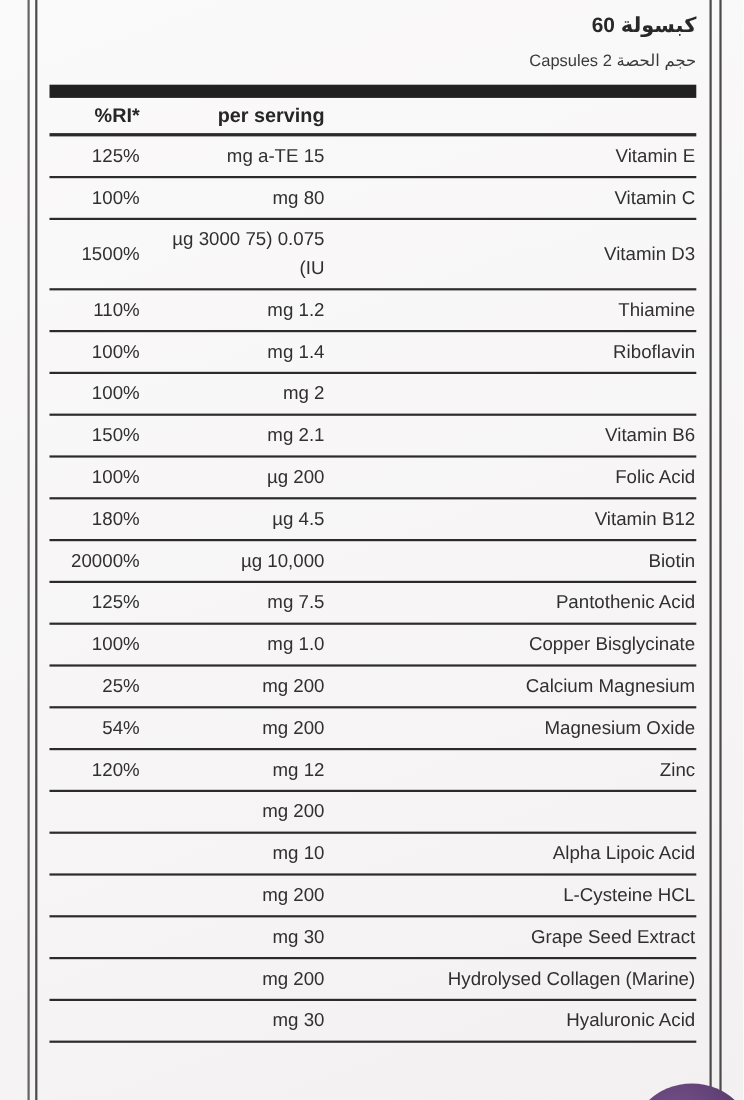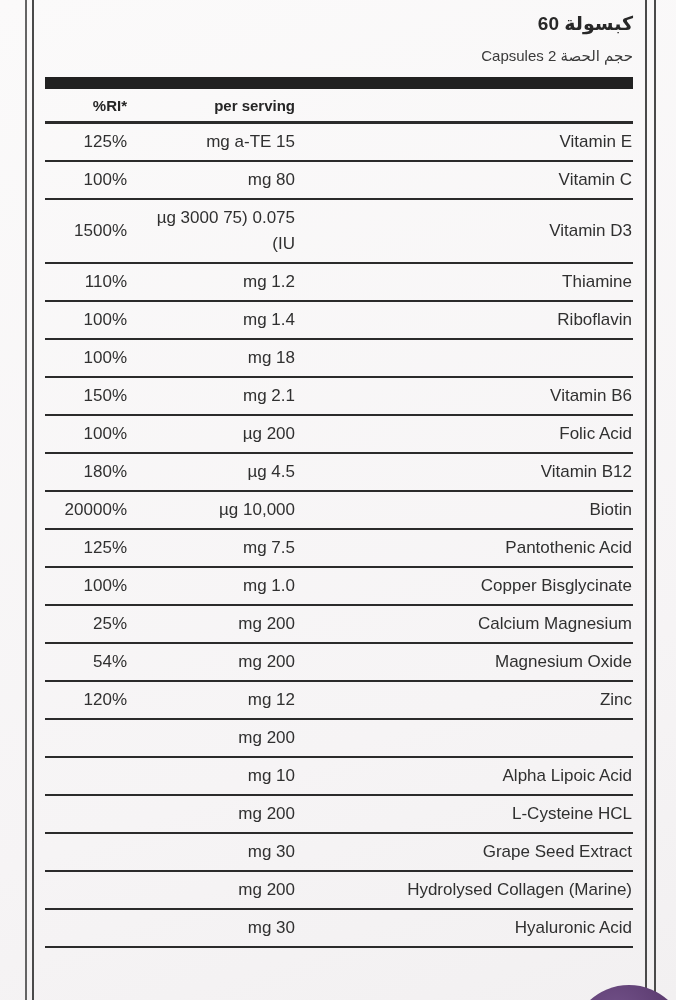--- a/index.html
+++ b/index.html
@@ -16,21 +16,21 @@
   .vr-outer { left:654px; }
   .content { position:absolute; left:45px; top:0; width:588px; }
   .hdr { direction:rtl; text-align:right; padding-top:6px; }
   .title { font-size:19px; font-weight:bold; line-height:36px; color:#282828; }
   .sub { font-size:15px; line-height:19px; color:#3a3a3a; }
   .sub-first { margin-top:4px; }
   .bar { height:12px; background:var(--bar,#212121); margin-top:12px; }
   .thead {
     display:grid; grid-template-columns:85px 165px 1fr; align-items:center;
     height:32px; border-bottom:3px solid var(--rule,#2b2b2b);
-    font-weight:bold; font-size:15px; color:#262626;
+    font-weight:bold; font-size:18px; color:#262626;
   }
   .thead > div { text-align:right; }
   .thead .c1 { padding-right:3px; }
   .trow {
     display:grid; grid-template-columns:85px 165px 1fr; align-items:center;
     border-bottom:2px solid var(--rule,#2b2b2b);
   }
   .trow > div { text-align:right; font-size:17px; line-height:26px; padding:5px 0; color:#303030; }
   .trow .c1 { padding-right:3px; }
   .trow .c3 { padding-right:1px; }
@@ -90,21 +90,21 @@
   </div>
 
   <div class="trow">
     <div class="c1">100%</div>
     <div class="c2">mg 1.4</div>
     <div class="c3">Riboflavin</div>
   </div>
 
   <div class="trow">
     <div class="c1">100%</div>
-    <div class="c2">mg 18</div>
+    <div class="c2">mg 2</div>
   </div>
 
   <div class="trow">
     <div class="c1">150%</div>
     <div class="c2">mg 2.1</div>
     <div class="c3">Vitamin B6</div>
   </div>
 
   <div class="trow">
     <div class="c1">100%</div>

